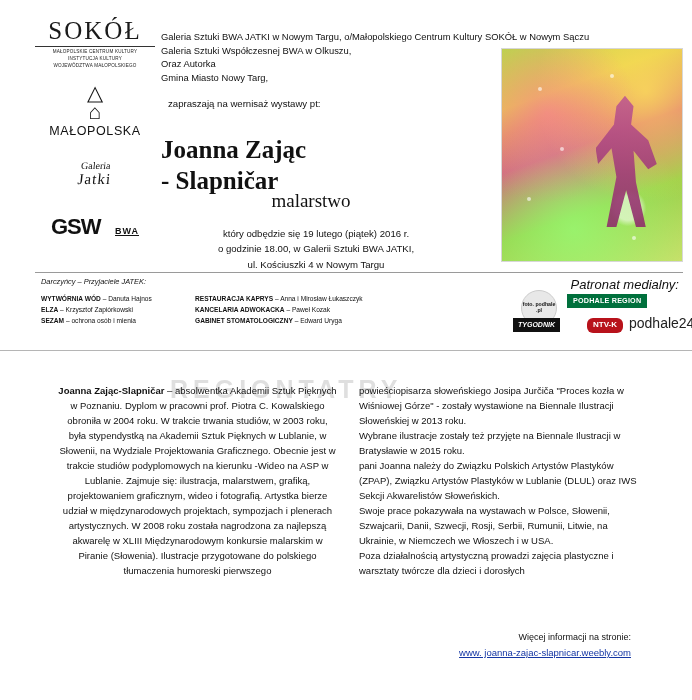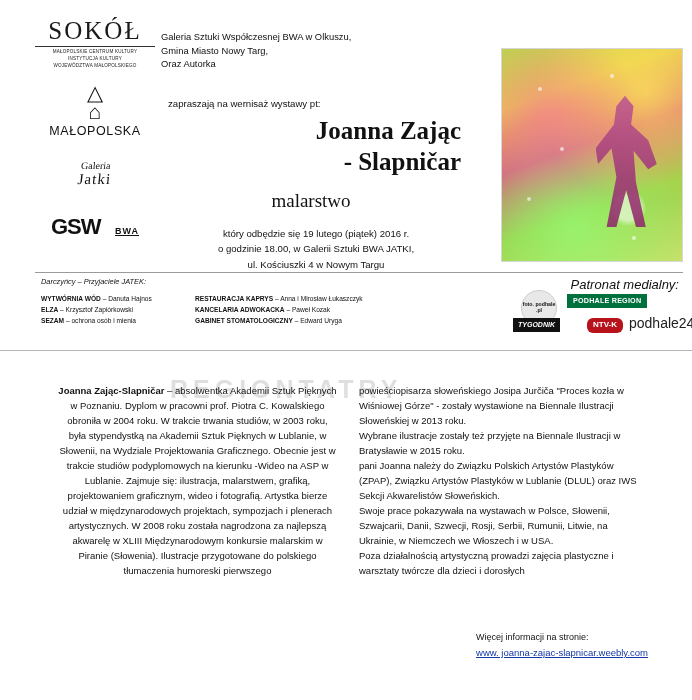--- a/index.html
+++ b/index.html
@@ -110,23 +110,23 @@
     position: absolute;
     left: 155px;
     top: 98px;
     font-size: 9.6px;
     color: #111;
   }
 
   .artist-name {
     position: absolute;
     left: 148px;
-    top: 115px;
+    top: 134px;
     width: 300px;
-    text-align: right;
+    text-align: left;
     font-family: "Liberation Serif", serif;
     font-size: 25px;
     font-weight: 700;
     line-height: 1.25;
     color: #111;
   }
   .artist-name .ln2 {
     display: block;
   }
   .discipline {
@@ -321,23 +321,23 @@
     font-size: 9.5px;
     line-height: 1.58;
     color: #111;
   }
   .bio-col.left { text-align: center; }
   .bio-col.right { text-align: left; }
   .bio-col .lead { font-weight: 700; }
 
   .more-info {
     position: absolute;
-    right: 44px;
+    right: 61px;
     bottom: 42px;
-    text-align: left;
+    text-align: right;
     font-size: 9px;
     color: #111;
   }
   .more-info .url {
     display: block;
     margin-top: 5px;
     color: #1436a4;
     text-decoration: underline;
     font-size: 9.5px;
   }
@@ -362,23 +362,24 @@
       <span class="big">Jatki</span>
     </div>
 
     <div class="bwa-mark">
       <span class="g">GSW</span>
       <span class="b">BWA</span>
     </div>
   </div>
 
   <div class="org-lines">
+    <div>Galeria Sztuki BWA JATKI w Nowym Targu, o/Małopolskiego Centrum Kultury SOKÓŁ w Nowym Sączu</div>
     <div>Galeria Sztuki Współczesnej BWA  w Olkuszu,</div>
+    <div>Oraz Autorka</div>
     <div>Gmina Miasto Nowy Targ,</div>
-    <div>Oraz Autorka</div>
   </div>
 
   <div class="invite-line">zapraszają na wernisaż wystawy pt:</div>
 
   <div class="artist-name">
     <span>Joanna Zając</span>
     <span class="ln2">- Slapničar</span>
   </div>
 
   <div class="discipline">malarstwo</div>

